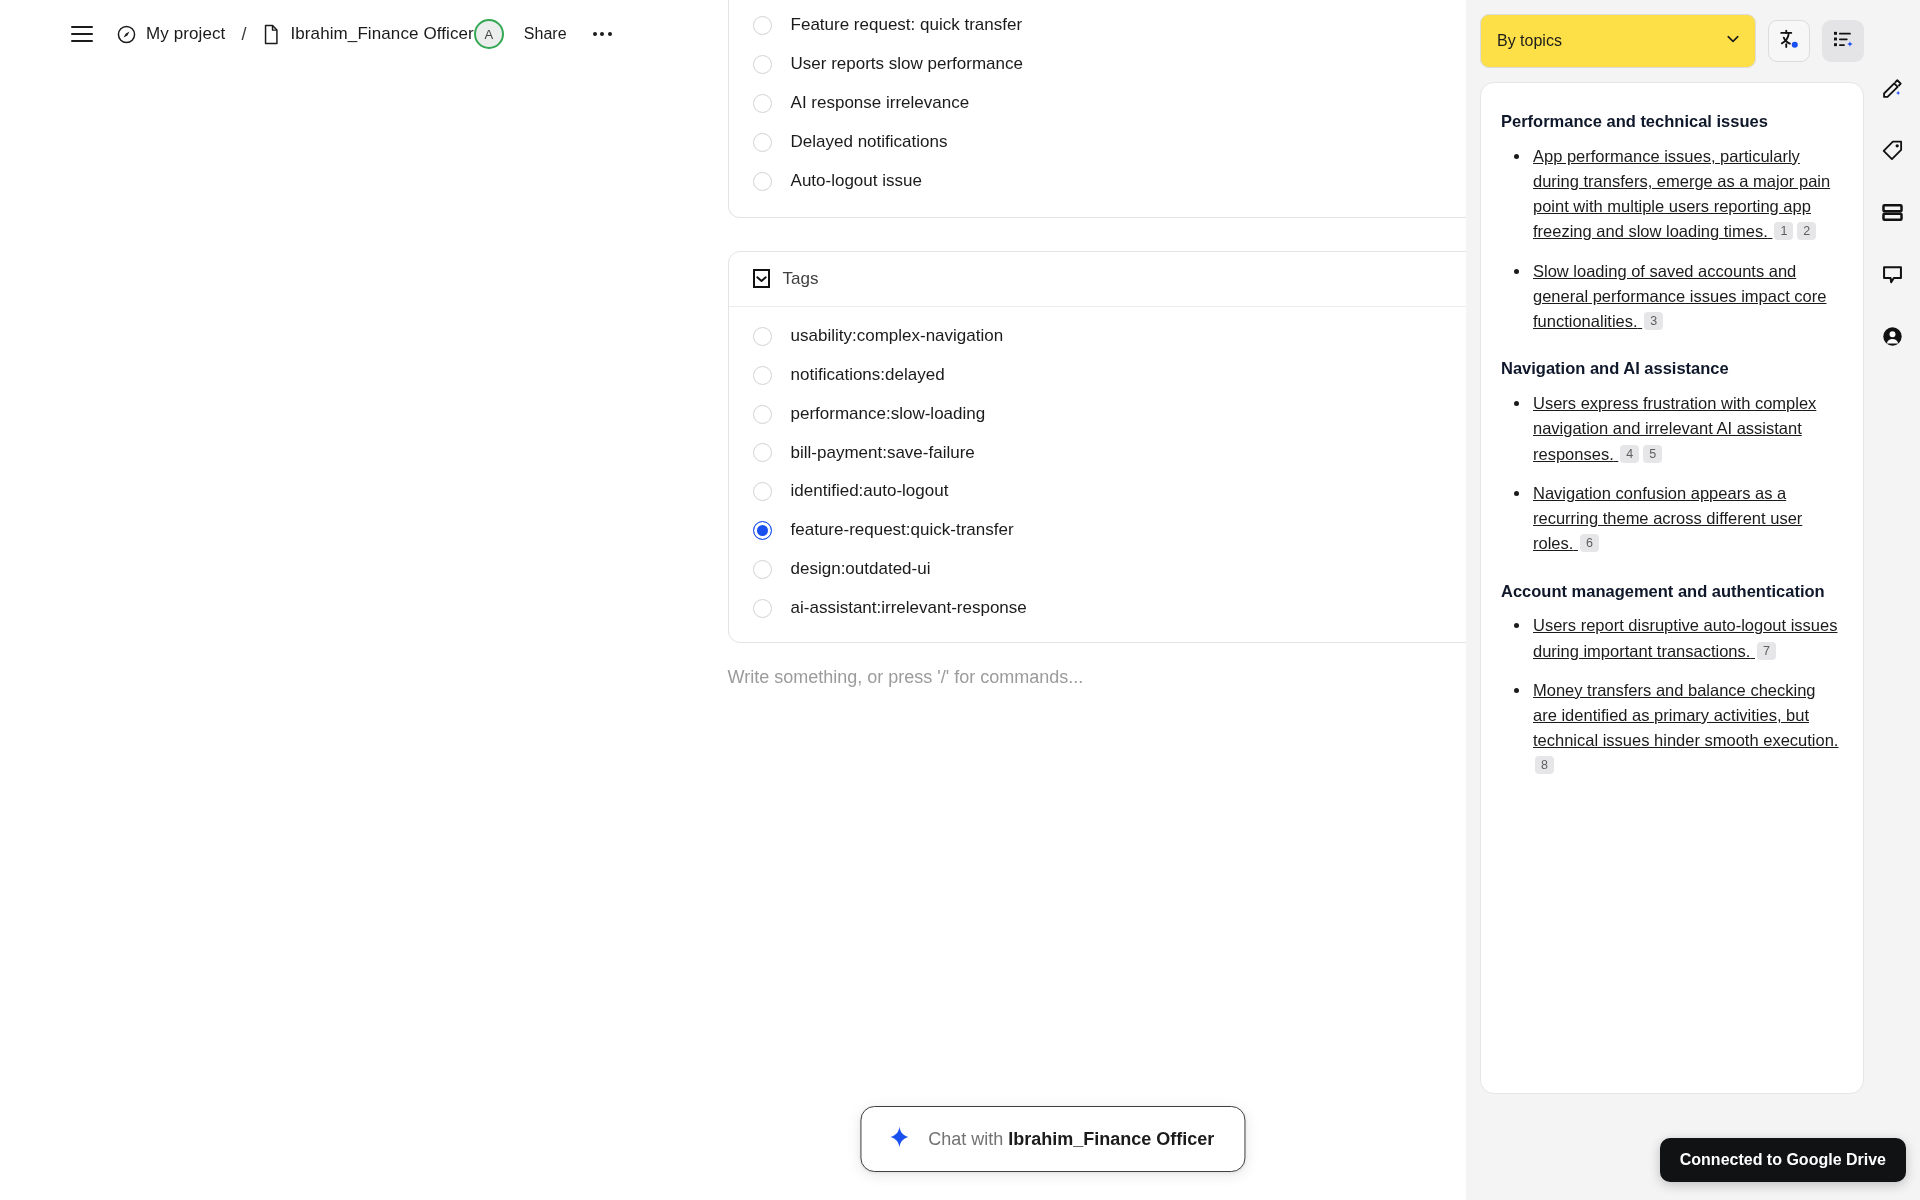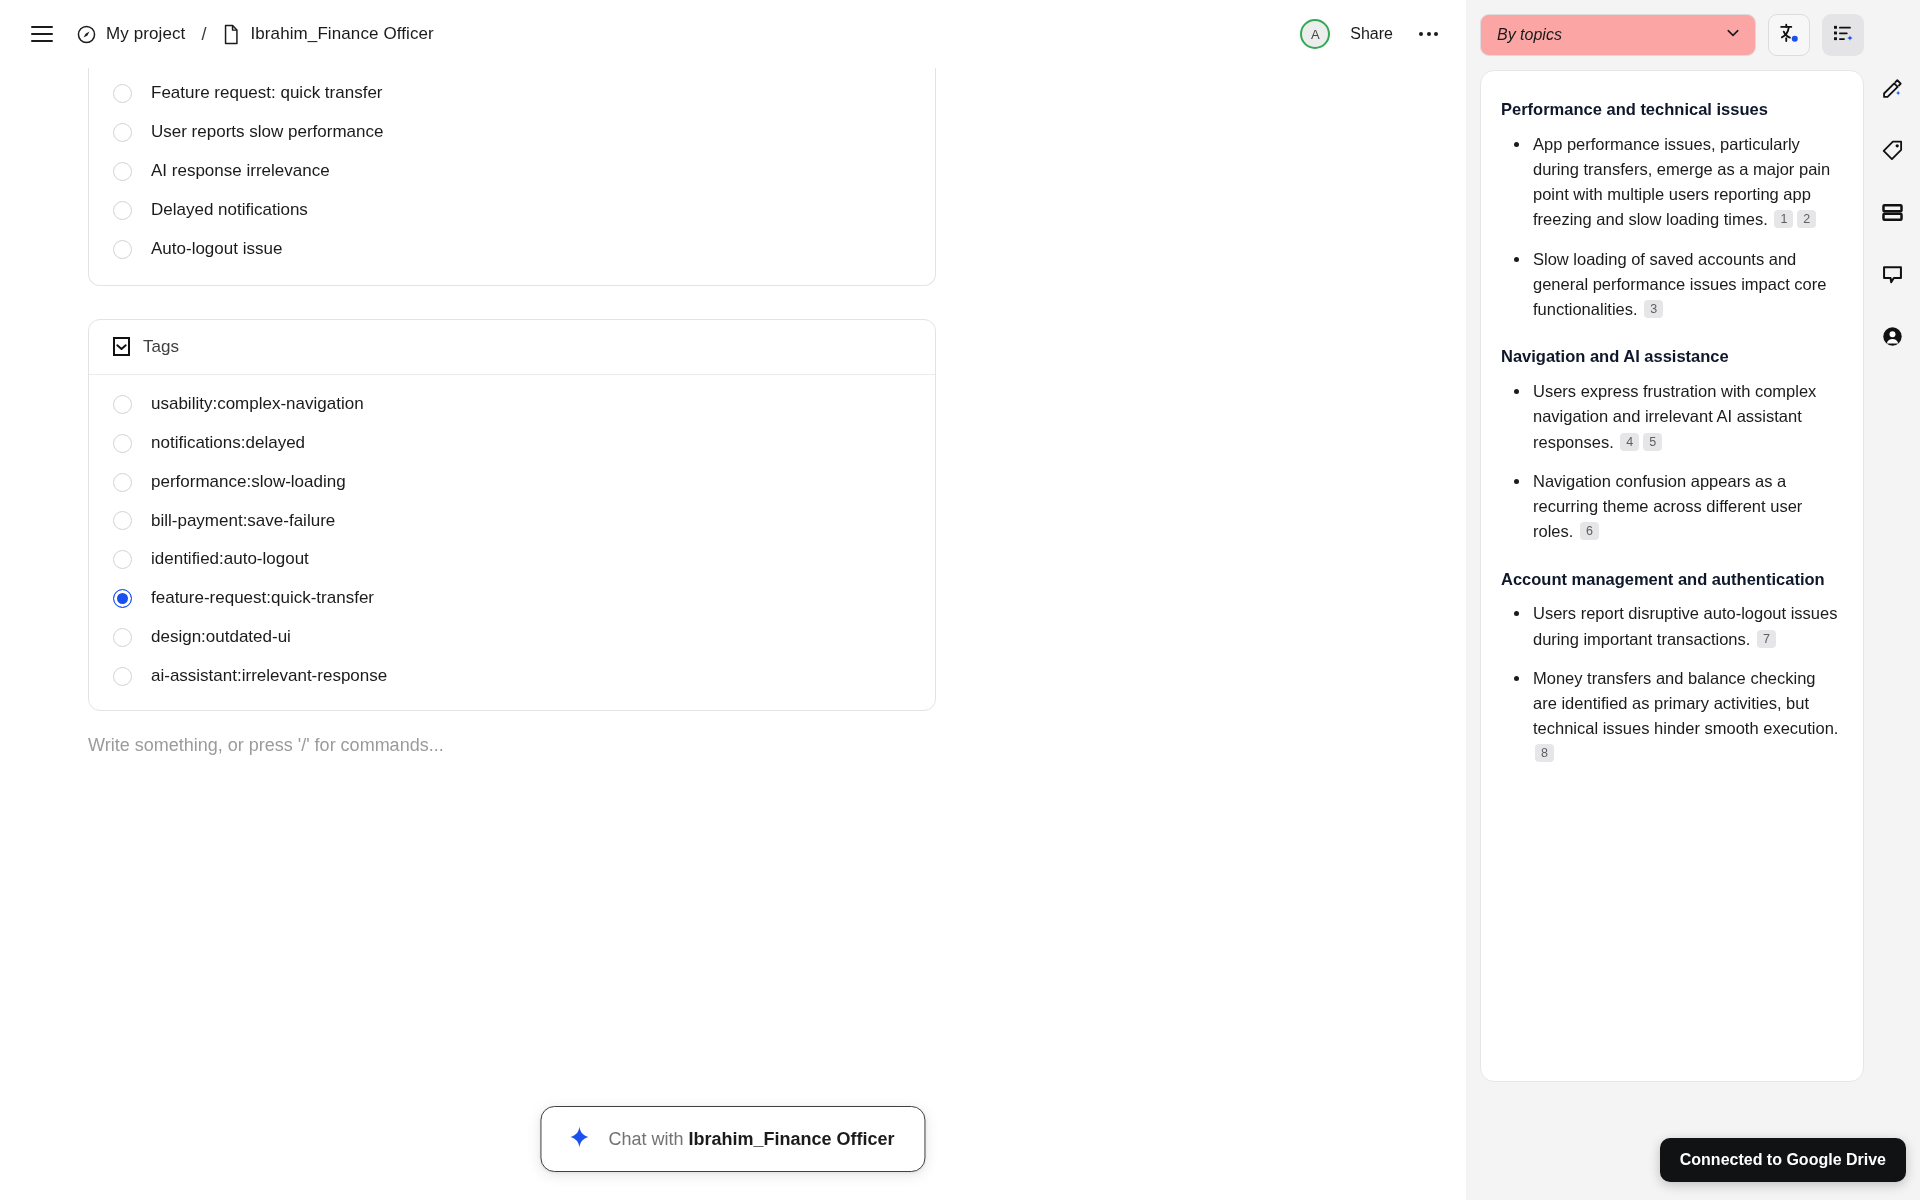--- a/index.html
+++ b/index.html
@@ -12,21 +12,21 @@
     -webkit-font-smoothing: antialiased;
   }
 
   .app { position: relative; width: 1920px; height: 1200px; display: flex; }
 
   
   .main-col {
     width: 1466px; height: 1200px;
     position: relative;
     background: #ffffff;
-    display: flex; flex-direction: column;
+    display: flex;  padding-left: 40px;
   }
 
   .topbar {
     height: 68px; min-height: 68px;
     display: flex; align-items: center;
     padding: 0 22px 0 22px;
     background: #fff;
     position: relative; z-index: 5;
   }
   .hamburger {
@@ -127,24 +127,24 @@
     width: 454px; height: 1200px;
     background: #f4f4f5;
     position: relative;
     display: flex; flex-direction: column;
   }
   .rp-top {
     display: flex; align-items: center; gap: 12px;
     padding: 14px 56px 14px 14px;
   }
   .select-box {
-    flex: 1; height: 42px;
-    background: #fca5a5; border: 1px solid #dcdcde; border-radius: 9px;
+    flex: 1; height: 54px;
+    background: #fde047; border: 1px solid #dcdcde; border-radius: 9px;
     display: flex; align-items: center; justify-content: space-between;
-    padding: 0 14px 0 16px; cursor: pointer; font-style: italic;
+    padding: 0 14px 0 16px; cursor: pointer;
   }
   .select-val { font-size: 16px; color: #1b1b1b; }
   .icon-btn {
     width: 42px; height: 42px; min-width:42px; border-radius: 9px;
     display: flex; align-items: center; justify-content: center;
     background: #f7f7f8; border: 1px solid #dcdcde; cursor: pointer;
     position: relative;
   }
   .icon-btn.active { background: #e4e4e6; border: none; }
 
@@ -156,21 +156,21 @@
     overflow: hidden;
   }
   .sec-title {
     font-size: 16.5px; font-weight: 700; color: #0f172a;
     line-height: 1.5; margin-bottom: 10px;
   }
   .sec-title + ul { margin-bottom: 22px; }
   ul.bullets { list-style: none; margin: 0 0 22px 0; padding: 0; }
   ul.bullets li {
     position: relative; padding-left: 32px; margin-bottom: 14px;
-    font-size: 16.5px; line-height: 1.53; color: #1b1b1b;
+    font-size: 16.5px; line-height: 1.53; color: #1b1b1b; text-decoration: underline;
   }
   ul.bullets li::before {
     content: ""; position: absolute; left: 13px; top: 10px;
     width: 5px; height: 5px; border-radius: 50%; background: #1b1b1b;
   }
   .cite {
     display: inline-block; background: #e6e6e8; color: #5e5e5e;
     border-radius: 4px; font-size: 12.5px; line-height: 16px;
     padding: 1px 6px; margin: 0 2px; vertical-align: 2px; cursor: pointer;
   }

